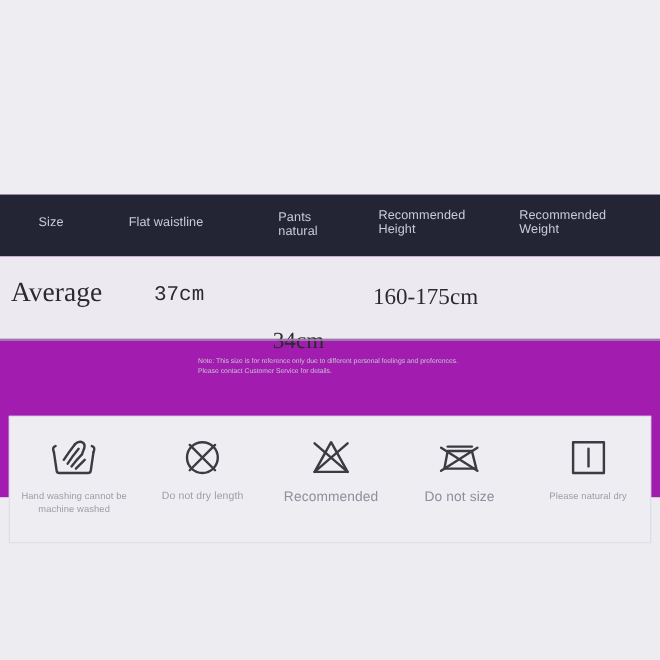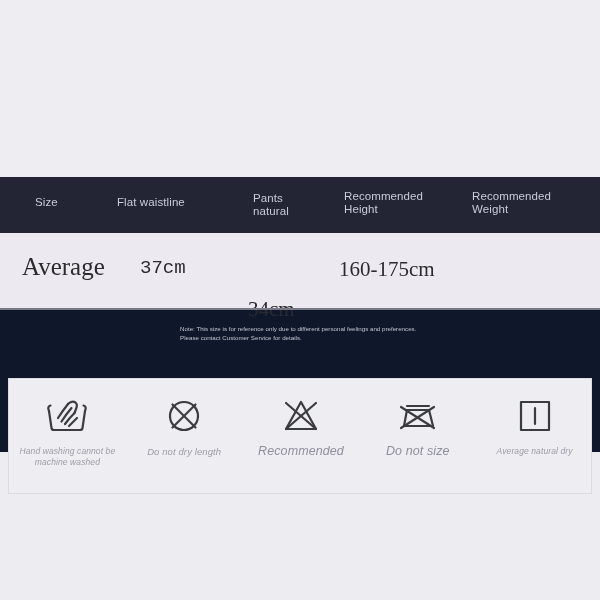--- a/index.html
+++ b/index.html
@@ -13,21 +13,21 @@
     font-family: "Liberation Sans", sans-serif;
     overflow: hidden;
     position: relative;
   }
 
   #page {
     position: absolute;
     left: 0; top: 0;
     width: 600px;
     height: 452px;
-    background: #0f172a;
+    background: #a21caf;
   }
 
   
   .top-blank {
     position: absolute;
     left: 0; top: 0;
     width: 600px;
     height: 177px;
     background: #eeedf2;
   }
@@ -65,21 +65,21 @@
     height: 75px;
     background: #eceaf0;
     width: 600px;
   }
   .td {
     position: absolute;
     color: #2b2b2f;
     font-family: "Liberation Serif", serif;
     white-space: nowrap;
   }
-  .td-size   { left: 10px;  top: 20px; font-size: 25px; margin-left: 12px; }
+  .td-size   { left: 10px;  top: 20px; font-size: 25px; }
   .td-waist  { left: 140px; top: 24px; font-size: 19px; font-family: Liberation Mono, monospace; }
   .td-pants  { left: 248px; top: 24px; font-size: 21px; margin-top: 40px; }
   .td-height { left: 339px; top: 24px; font-size: 21px; font-family: Liberation Serif, serif; }
   .td-weight { left: 466px; top: 20px; font-size: 25px; }
 
   .table-divider {
     position: absolute;
     left: 0;
     top: 308px;
     width: 600px;
@@ -118,21 +118,20 @@
     height: 116px;
     display: flex;
     align-items: flex-start;
   }
   .care-item {
     flex: 1 1 0;
     display: flex;
     flex-direction: column;
     align-items: center;
     padding-top: 16px;
-    font-style: italic;
   }
   .care-icon {
     width: 52px;
     height: 42px;
     display: flex;
     align-items: center;
     justify-content: center;
   }
   .care-icon svg { display: block; }
   .care-label {
@@ -253,21 +252,21 @@
 
       <div class="care-item">
         <div class="care-icon">
           <svg width="34" height="34" viewBox="0 0 34 34">
             <g fill="none" stroke="#3b3b42" stroke-width="2.2" stroke-linejoin="round" stroke-linecap="round">
               <rect x="3" y="3" width="28" height="28"></rect>
               <line x1="17" y1="9" x2="17" y2="25"></line>
             </g>
           </svg>
         </div>
-        <div class="care-label small">Average natural dry</div>
+        <div class="care-label small">Please natural dry</div>
       </div>
 
     </div>
   </div>
 
   <div class="bottom-blank"></div>
 
 </div>
 
 </body></html>

